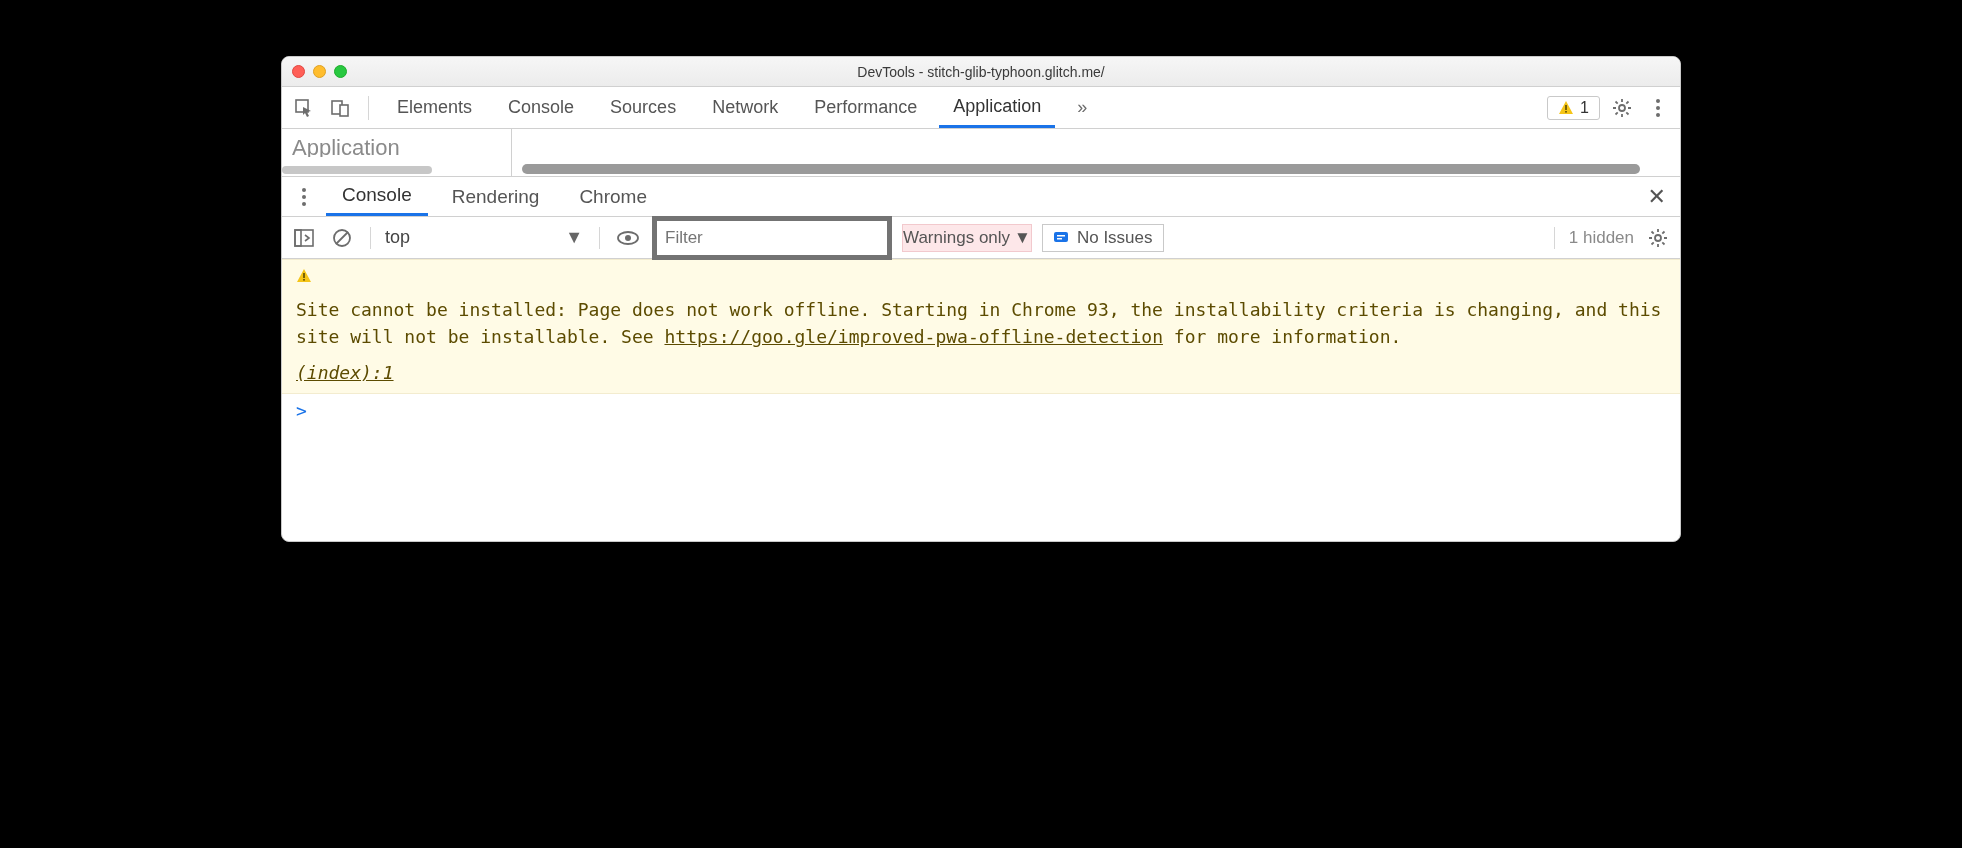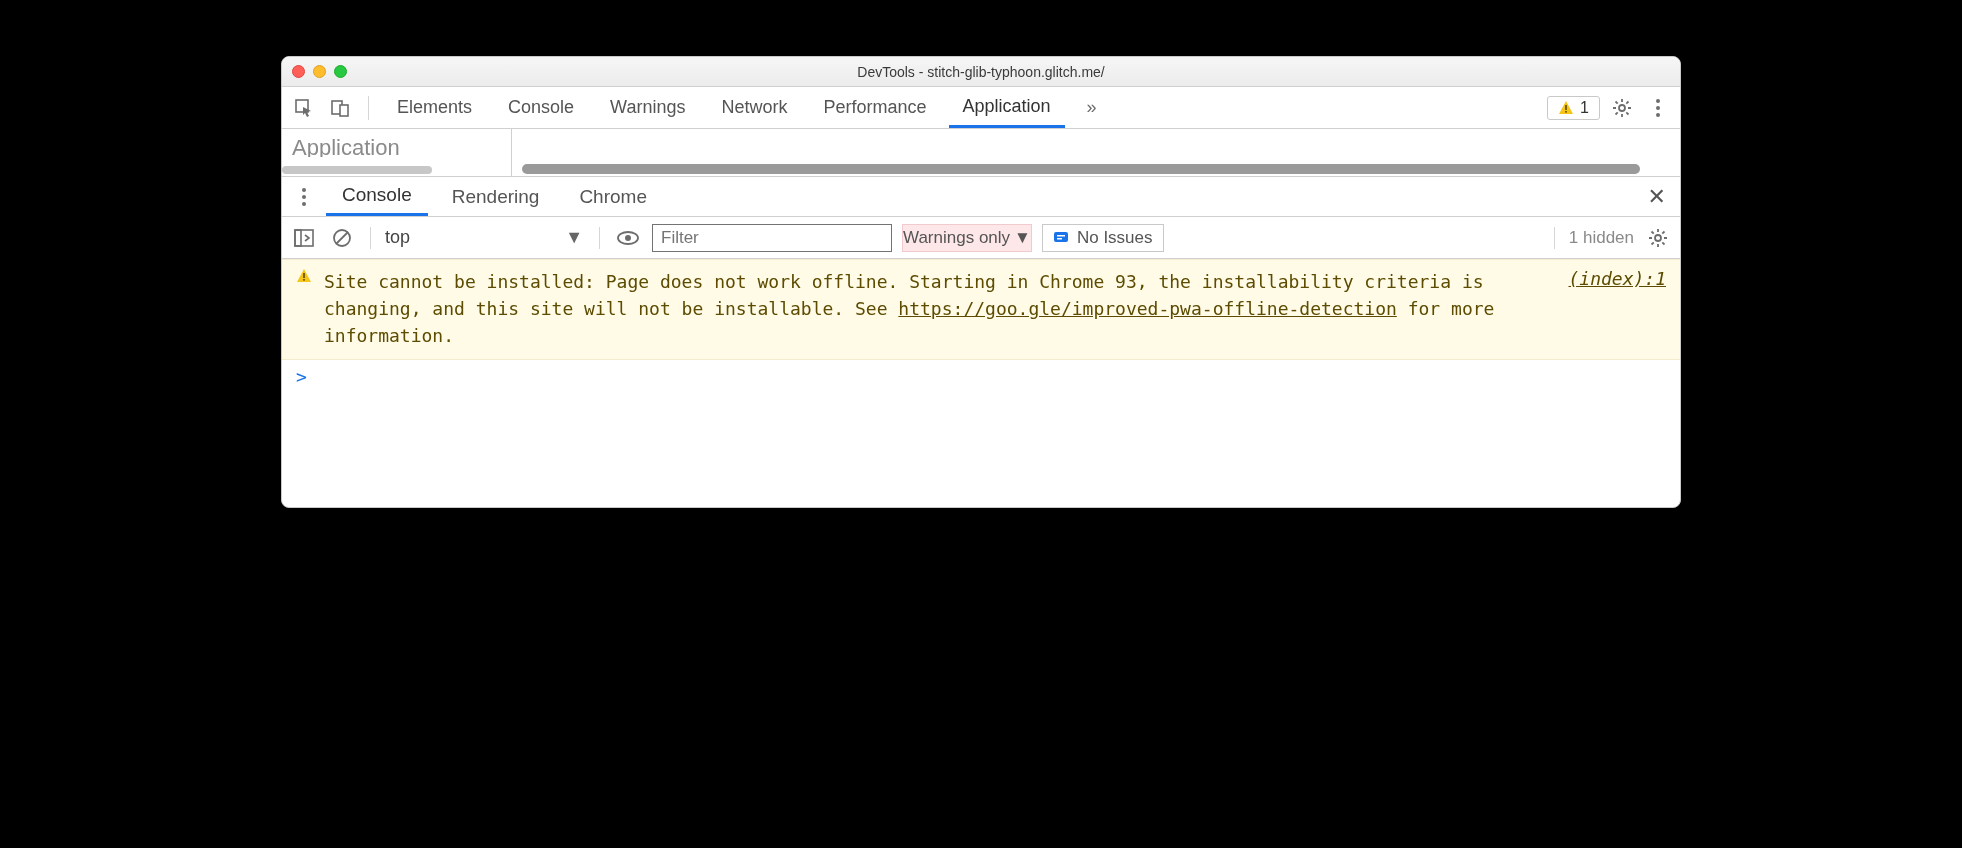--- a/index.html
+++ b/index.html
@@ -97,21 +97,21 @@
     font-size:18px; color:#555;
   }
   .ctoolbar .sep{width:1px;height:22px;background:#d6d6d6;margin:0 4px;}
   .ctoolbar select.ctx, .ctoolbar .ctx {
     border:0; background:transparent; font-size:18px; color:#444;
     padding-right:22px;
   }
   .ctx-wrap{position:relative; display:flex; align-items:center;}
   .ctx-wrap .caret{position:absolute; right:2px; pointer-events:none; color:#666;}
   .filter {
-    border:1px solid #737373; height:28px; width:240px;
+    border:5px solid #737373; height:44px; width:240px;
     padding:0 8px; font-size:17px; color:#444;
   }
   .level {
     background:#fde7e9; color:#555;
     height:28px; display:flex; align-items:center; padding:0 0;
     font-size:17px; gap:4px; border:1px solid #f2c9cd;
   }
   .noissues{
     border:1px solid #c9c9c9; height:28px;
     display:flex; align-items:center; gap:8px; padding:0 10px;
@@ -122,20 +122,21 @@
   .hidden-count{color:#8a8a8a; font-size:17px;}
   
   .logrow.warn{
     background:#fffbe6;
     border-top:1px solid #f3eccf;
     border-bottom:1px solid #f3eccf;
     display:flex; padding:8px 14px 10px 14px;
     font-family: "Menlo","Consolas",monospace;
     font-size:18px; color:#5c4b00;
     gap:12px;
+    flex-direction:column;
   }
   .logrow.warn .msg { flex:1; line-height:1.5; word-break:break-word;}
   .logrow.warn a{ color:#5c4b00; text-decoration:underline;}
   .logrow.warn .src { white-space:nowrap; text-decoration:underline; cursor:pointer;font-style:italic;}
   .warn-icon{color:#e6a700;}
   .prompt {
     padding:6px 14px 120px 14px;
     font-family:"Menlo","Consolas",monospace;
     color:#1a73e8; font-size:18px;
   }
@@ -164,21 +165,21 @@
     </span>
     <span class="icnbtn">
       <svg width="20" height="20" viewBox="0 0 20 20">
           <rect x="2" y="3" width="10" height="13" fill="none" stroke="#6d6d6d" stroke-width="1.6"></rect>
           <rect x="10" y="7" width="8" height="11" fill="#fff" stroke="#6d6d6d" stroke-width="1.6"></rect>
         </svg>
     </span>
     <div class="sep"></div>
     <div class="tab">Elements</div>
     <div class="tab">Console</div>
-    <div class="tab">Warnings</div>
+    <div class="tab">Sources</div>
     <div class="tab">Network</div>
     <div class="tab">Performance</div>
     <div class="tab active">Application</div>
     <div class="tab chev">»</div>
     <div class="spacer"></div>
     <div class="issue-badge">
       <span>
         <svg width="16" height="16" viewBox="0 0 16 16">
             <path d="M8 1 L15 14 H1 Z" fill="#f5c518"></path>
             <rect x="7.2" y="5" width="1.6" height="5" fill="#5b4a00"></rect>

